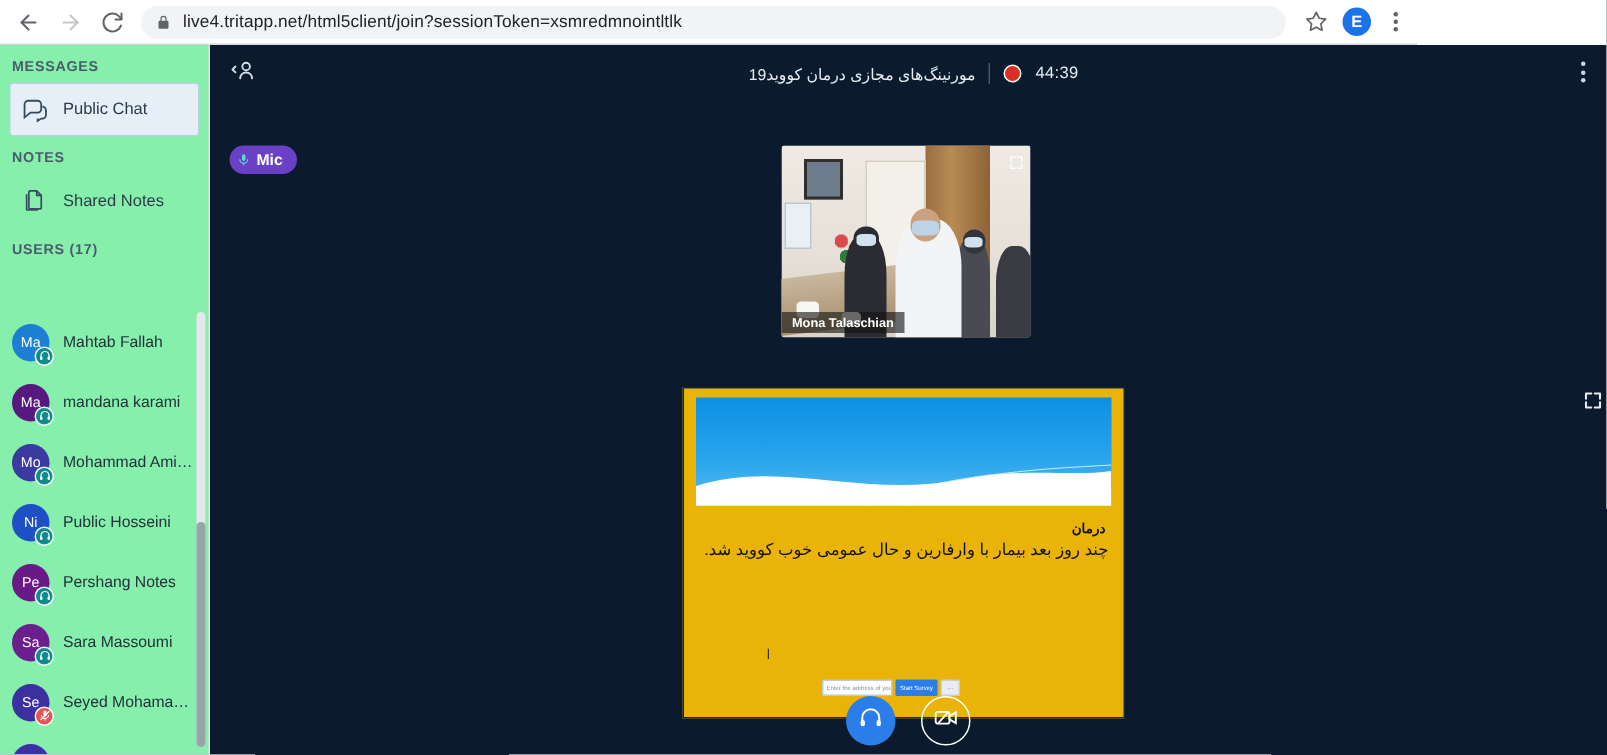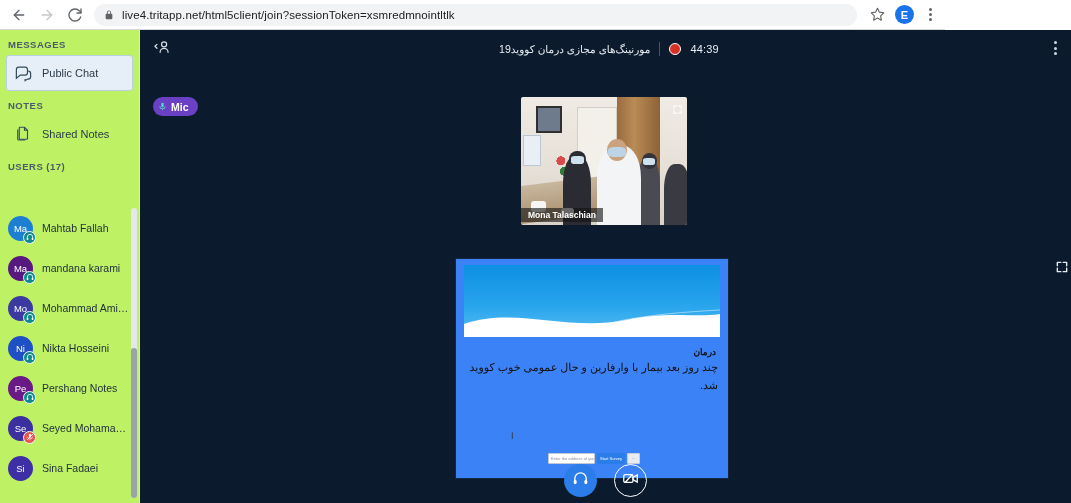--- a/index.html
+++ b/index.html
@@ -54,21 +54,21 @@
   }
   .kebab { width: 20px; display: flex; flex-direction: column; align-items: center; gap: 2px; }
   .kebab i { width: 3px; height: 3px; border-radius: 50%; background: #5f6368; display: block; }
 
   
   .app { display: flex; width: 1071px; height: 473px; }
 
   
   .sidebar {
     width: 140px; height: 473px;
-    background: #bef264;
+    background: #86efac;
     position: relative;
     overflow: hidden;
     border-right: 1px solid #dfe3e6;
   }
   .sb-section-title {
     font-size: 9.5px; font-weight: bold; color: #4a5c6b;
     letter-spacing: 0.5px;
     padding: 9px 0 5px 8px;
   }
   .sb-item {
@@ -219,22 +219,22 @@
     padding: 2px 7px 2.5px 7px;
   }
   .webcam-expand {
     position: absolute; right: 4px; top: 4px;
     color: #fff; opacity: 0.92;
   }
 
   
   .slide {
     position: absolute; left: 315px; top: 228px;
-    width: 274px; height: 221px;
-    background: #3b82f6;
+    width: 295px; height: 221px;
+    background: #eab308;
     border: 1px solid #13283f;
     overflow: hidden;
   }
   .slide-banner {
     position: absolute; left: 8px; right: 8px; top: 6px;
     height: 72px;
     background: linear-gradient(180deg,#0d8fe3 0%,#27a4ec 55%,#56bdf4 100%);
     overflow: hidden;
   }
   .slide-banner svg { position: absolute; left: 0; bottom: -1px; width: 100%; height: 40px; }
@@ -397,31 +397,41 @@
           <span class="user-name">Mohammad Amin …</span>
         </div>
         <div class="user-row">
           <div class="avatar" style="background: rgb(31, 79, 196); text-align: center;">Ni<span class="badge">
               <svg width="8" height="8" viewBox="0 0 24 24" fill="none" stroke="currentColor" stroke-width="2.4" stroke-linecap="round">
                 <path d="M4 15v-3a8 8 0 0 1 16 0v3"></path>
                 <rect x="2" y="14" width="5" height="7" rx="2.5" fill="currentColor" stroke="none"></rect>
                 <rect x="17" y="14" width="5" height="7" rx="2.5" fill="currentColor" stroke="none"></rect>
               </svg>
             </span></div>
-          <span class="user-name">Nikta Hosseini</span>
+          <span class="user-name">Public Hosseini</span>
         </div>
         <div class="user-row">
           <div class="avatar" style="background: rgb(106, 26, 134);">Pe<span class="badge">
               <svg width="8" height="8" viewBox="0 0 24 24" fill="none" stroke="currentColor" stroke-width="2.4" stroke-linecap="round">
                 <path d="M4 15v-3a8 8 0 0 1 16 0v3"></path>
                 <rect x="2" y="14" width="5" height="7" rx="2.5" fill="currentColor" stroke="none"></rect>
                 <rect x="17" y="14" width="5" height="7" rx="2.5" fill="currentColor" stroke="none"></rect>
               </svg>
             </span></div>
           <span class="user-name">Pershang Notes</span>
+        </div>
+        <div class="user-row">
+          <div class="avatar" style="background: rgb(107, 31, 142);">Sa<span class="badge">
+              <svg width="8" height="8" viewBox="0 0 24 24" fill="none" stroke="currentColor" stroke-width="2.4" stroke-linecap="round">
+                <path d="M4 15v-3a8 8 0 0 1 16 0v3"></path>
+                <rect x="2" y="14" width="5" height="7" rx="2.5" fill="currentColor" stroke="none"></rect>
+                <rect x="17" y="14" width="5" height="7" rx="2.5" fill="currentColor" stroke="none"></rect>
+              </svg>
+            </span></div>
+          <span class="user-name">Sara Massoumi</span>
         </div>
         <div class="user-row">
           <div class="avatar" style="background: rgb(60, 47, 160);">Se<span class="badge muted">
               <svg width="8" height="8" viewBox="0 0 24 24" fill="currentColor">
                 <path d="M12 14a3 3 0 0 0 3-3V5a3 3 0 0 0-6 0v6a3 3 0 0 0 3 3z"></path>
                 <path d="M18 11a6 6 0 0 1-12 0H4a8 8 0 0 0 7 7.93V22h2v-3.07A8 8 0 0 0 20 11z"></path>
                 <line x1="3" y1="21" x2="21" y2="3" stroke="#fff" stroke-width="2.4"></line>
               </svg>
             </span></div>
           <span class="user-name">Seyed Mohamad M…</span>

